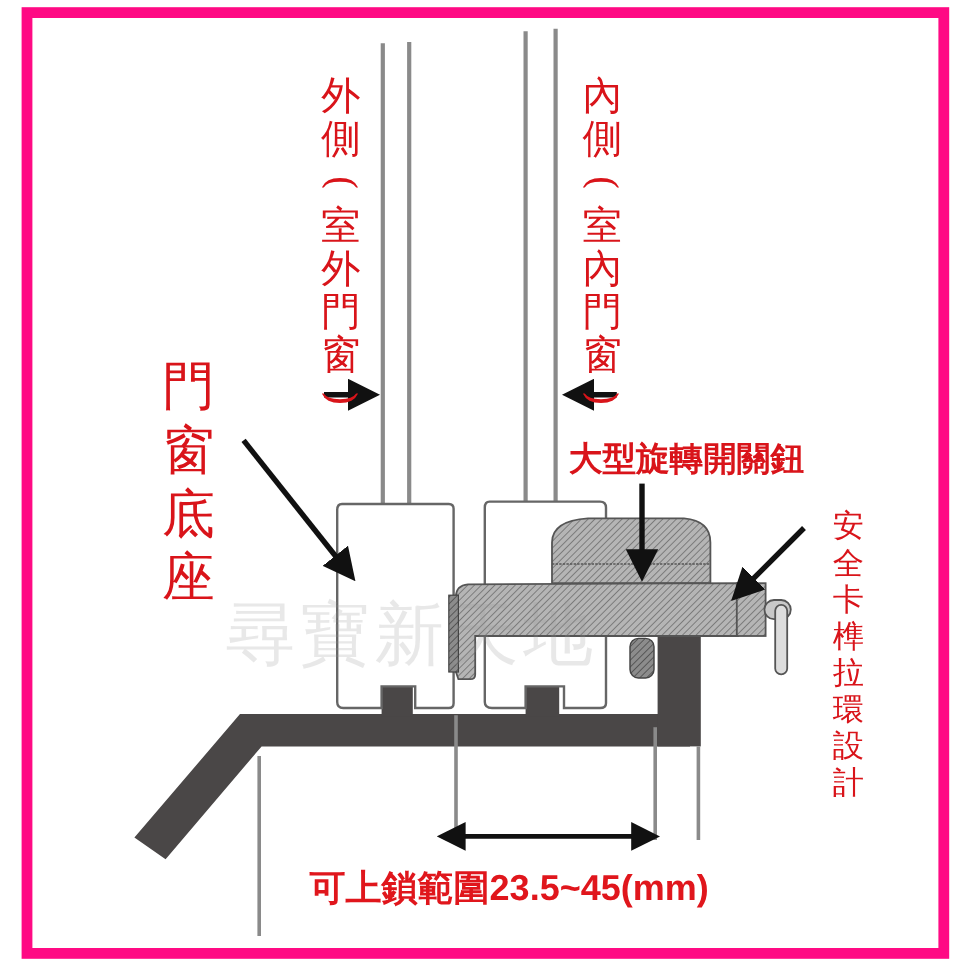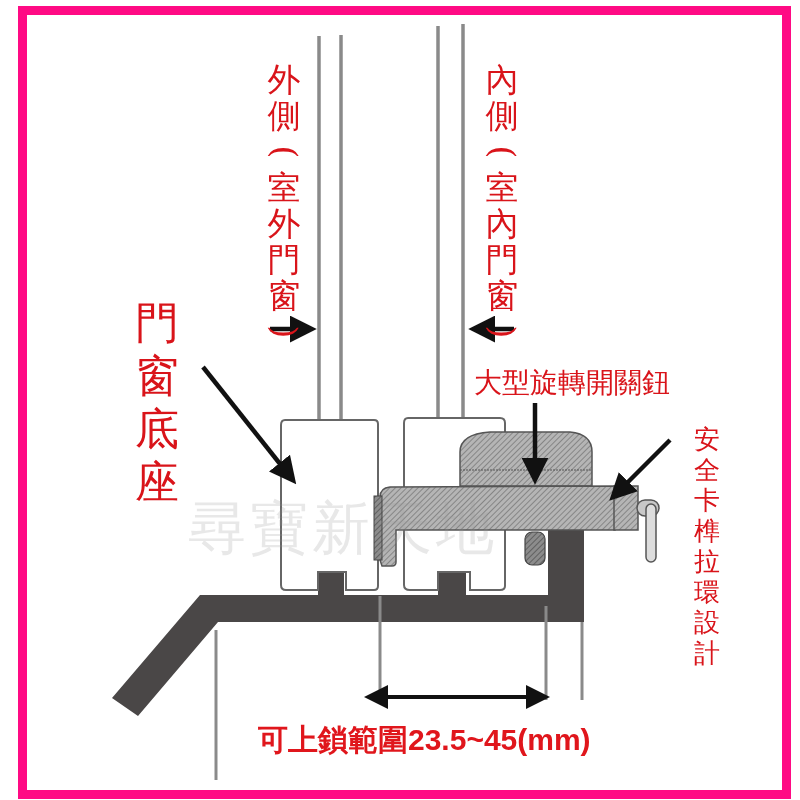--- a/index.html
+++ b/index.html
@@ -4,21 +4,21 @@
 <style>
   html, body { margin: 0; padding: 0; background: #ffffff; }
   body { width: 800px; height: 800px; position: relative; overflow: hidden; font-family: "DejaVu Sans", sans-serif; }
   .frame-border { position: absolute; left: 18px; top: 6px; width: 755px; height: 775px; border: 9px solid #ff0a84; box-sizing: content-box; }
   svg.diagram { position: absolute; left: 0; top: 0; width: 800px; height: 800px; }
   .vlabel { position: absolute; color: #d9141a; font-family: "DejaVu Serif", serif; font-size: 33px; line-height: 36px; width: 40px; text-align: center; }
   .vlabel span { display: block; }
   .vlabel .paren { transform: rotate(90deg); display: block; height: 36px; }
   .label-sill { position: absolute; left: 132px; top: 296px; width: 50px; color: #d9141a; font-family: "DejaVu Serif", serif; font-size: 44px; line-height: 53px; text-align: center; }
   .label-sill span { display: block; }
-  .label-knob { position: absolute; left: 474px; top: 364px; color: #d9141a; font-family: "DejaVu Serif", serif; font-size: 28px; font-weight: normal; white-space: nowrap; letter-spacing: 0px; }
+  .label-knob { position: absolute; left: 474px; top: 364px; color: #d9141a; font-family: "DejaVu Serif", serif; font-size: 28px; font-weight: bold; white-space: nowrap; letter-spacing: 0px; }
   .label-pin { position: absolute; left: 690px; top: 424px; width: 34px; color: #d9141a; font-family: "DejaVu Serif", serif; font-size: 26px; line-height: 30.5px; text-align: center; }
   .label-pin span { display: block; }
   .label-range { position: absolute; left: 258px; top: 720px; color: #e0161c; font-family: "Liberation Sans", sans-serif; font-size: 30px; font-weight: bold; white-space: nowrap; text-align: right; }
   .watermark { position: absolute; left: 188px; top: 490px; color: rgba(150,150,150,0.22); font-family: "DejaVu Serif", serif; font-size: 58px; letter-spacing: 4px; white-space: nowrap; pointer-events: none; }
 </style>
 </head>
 <body>
 
 <div class="frame-border"></div>
 

